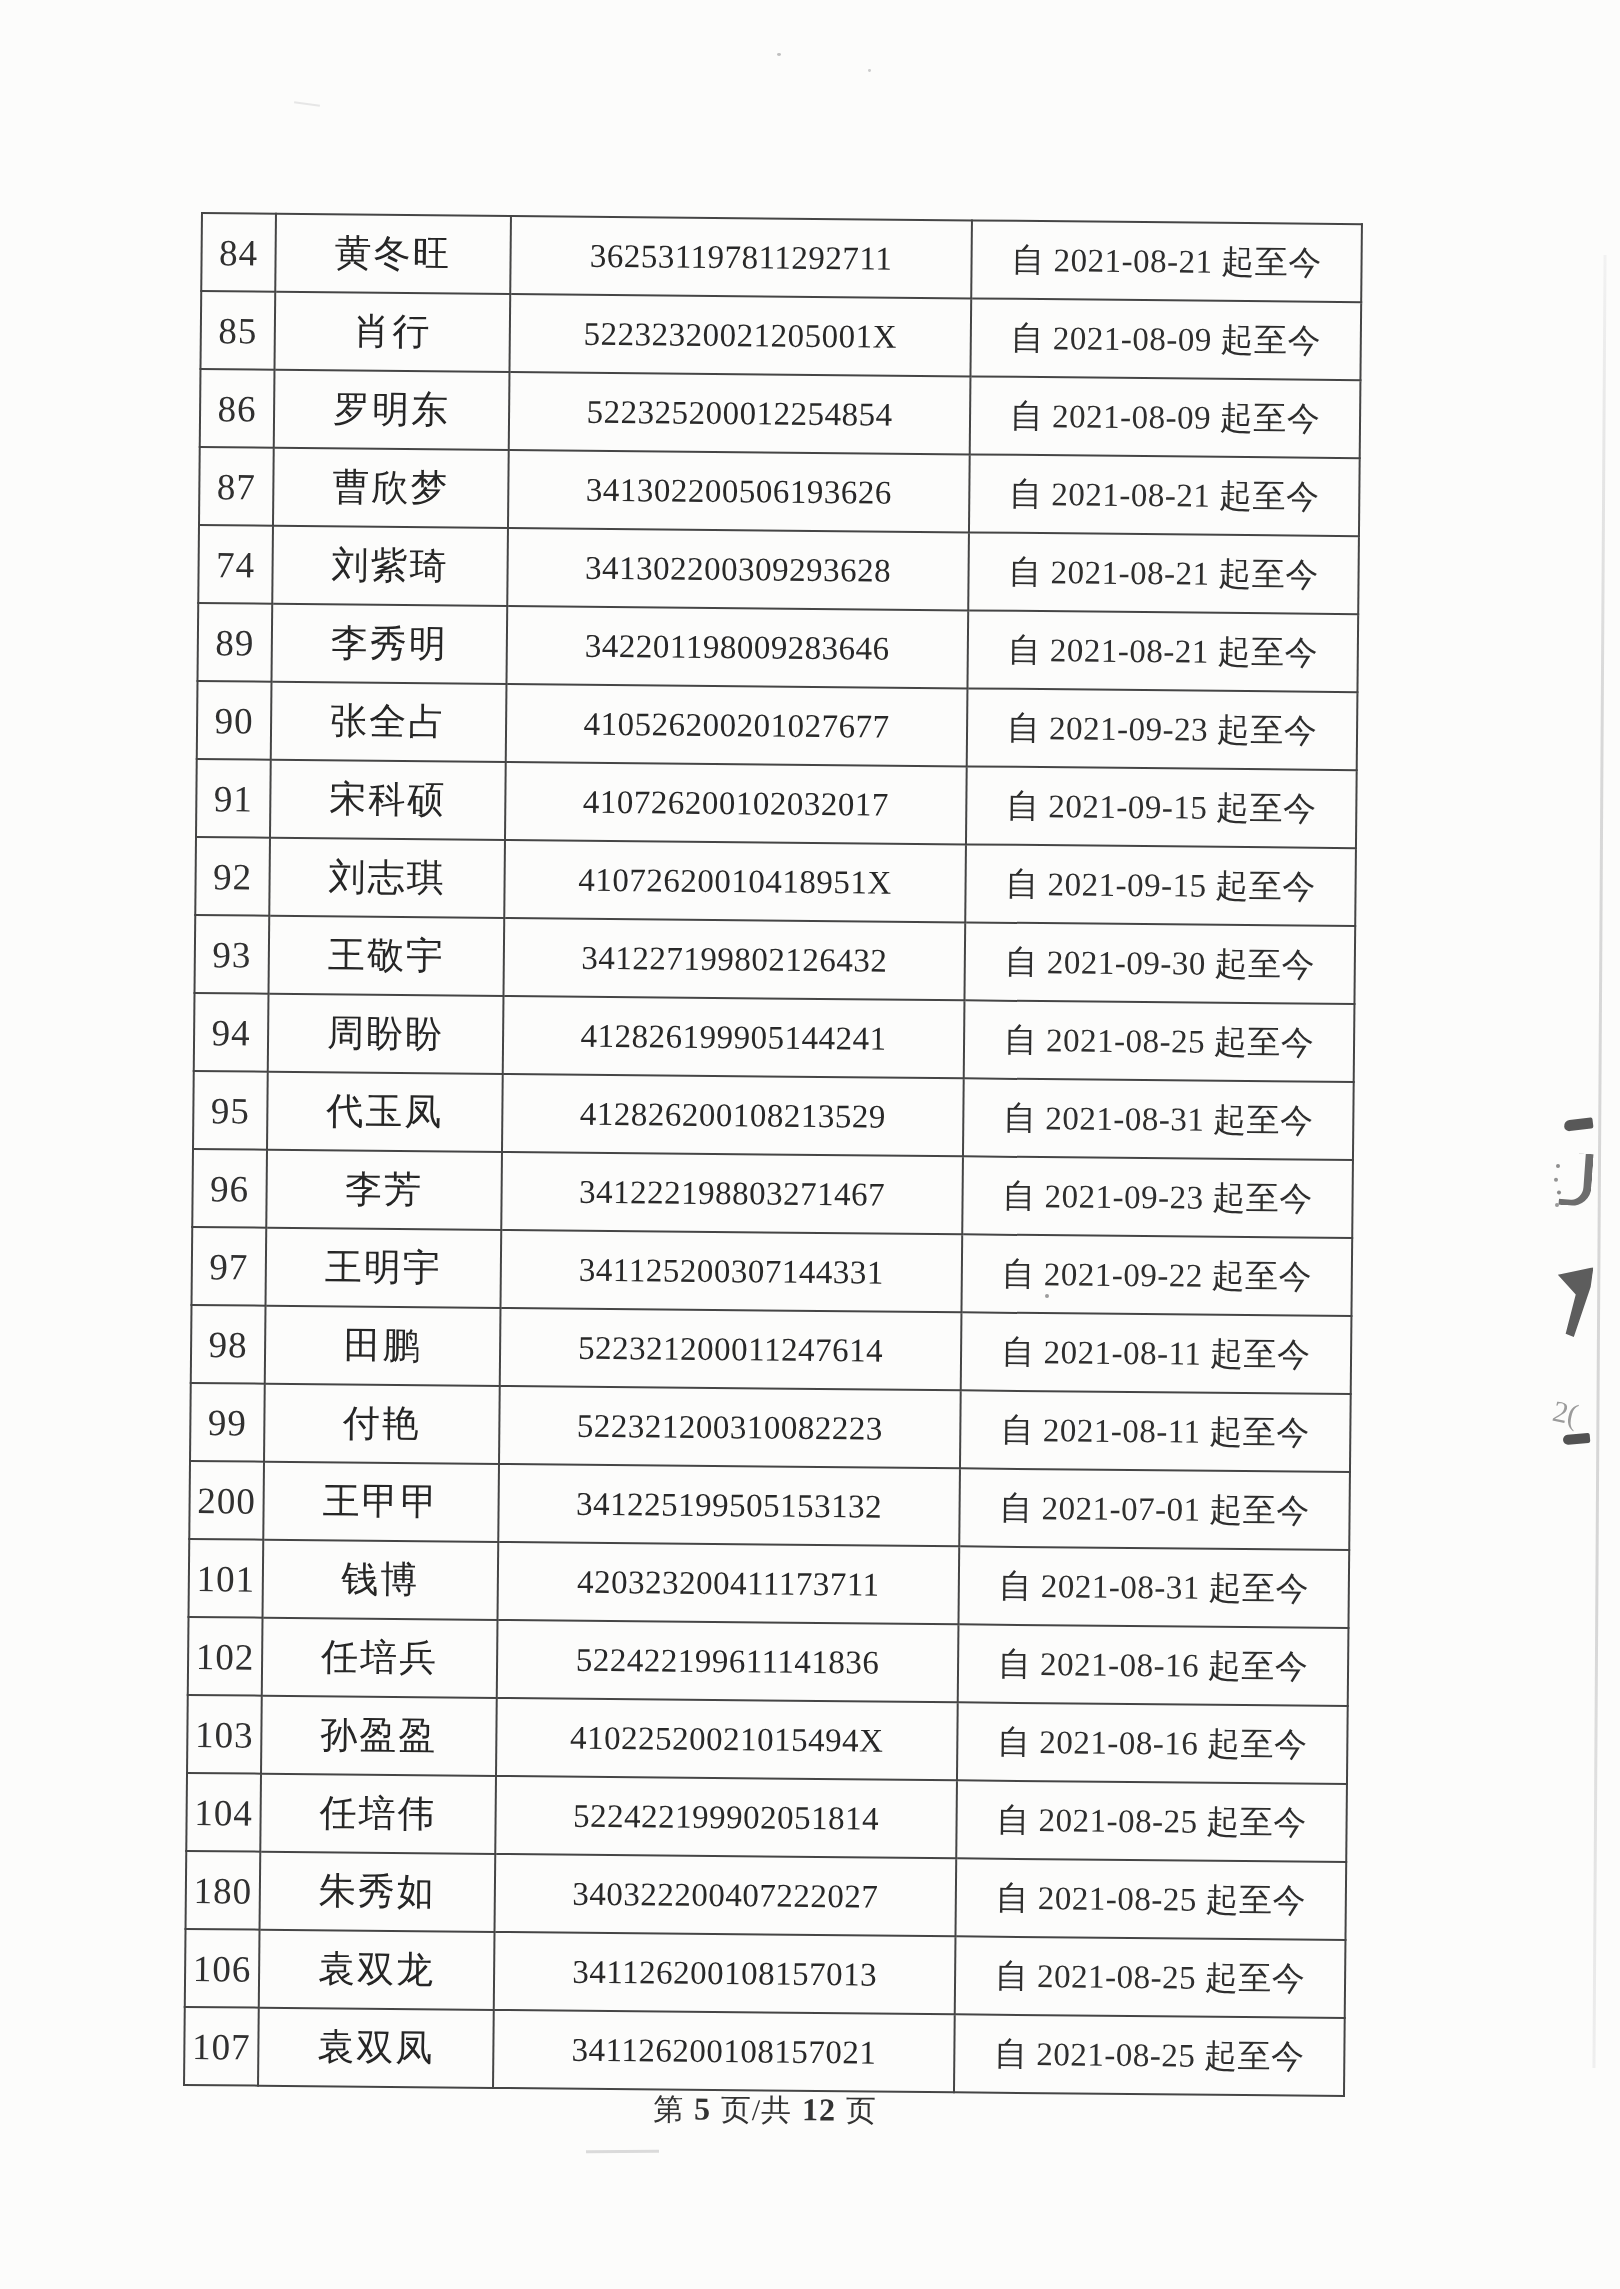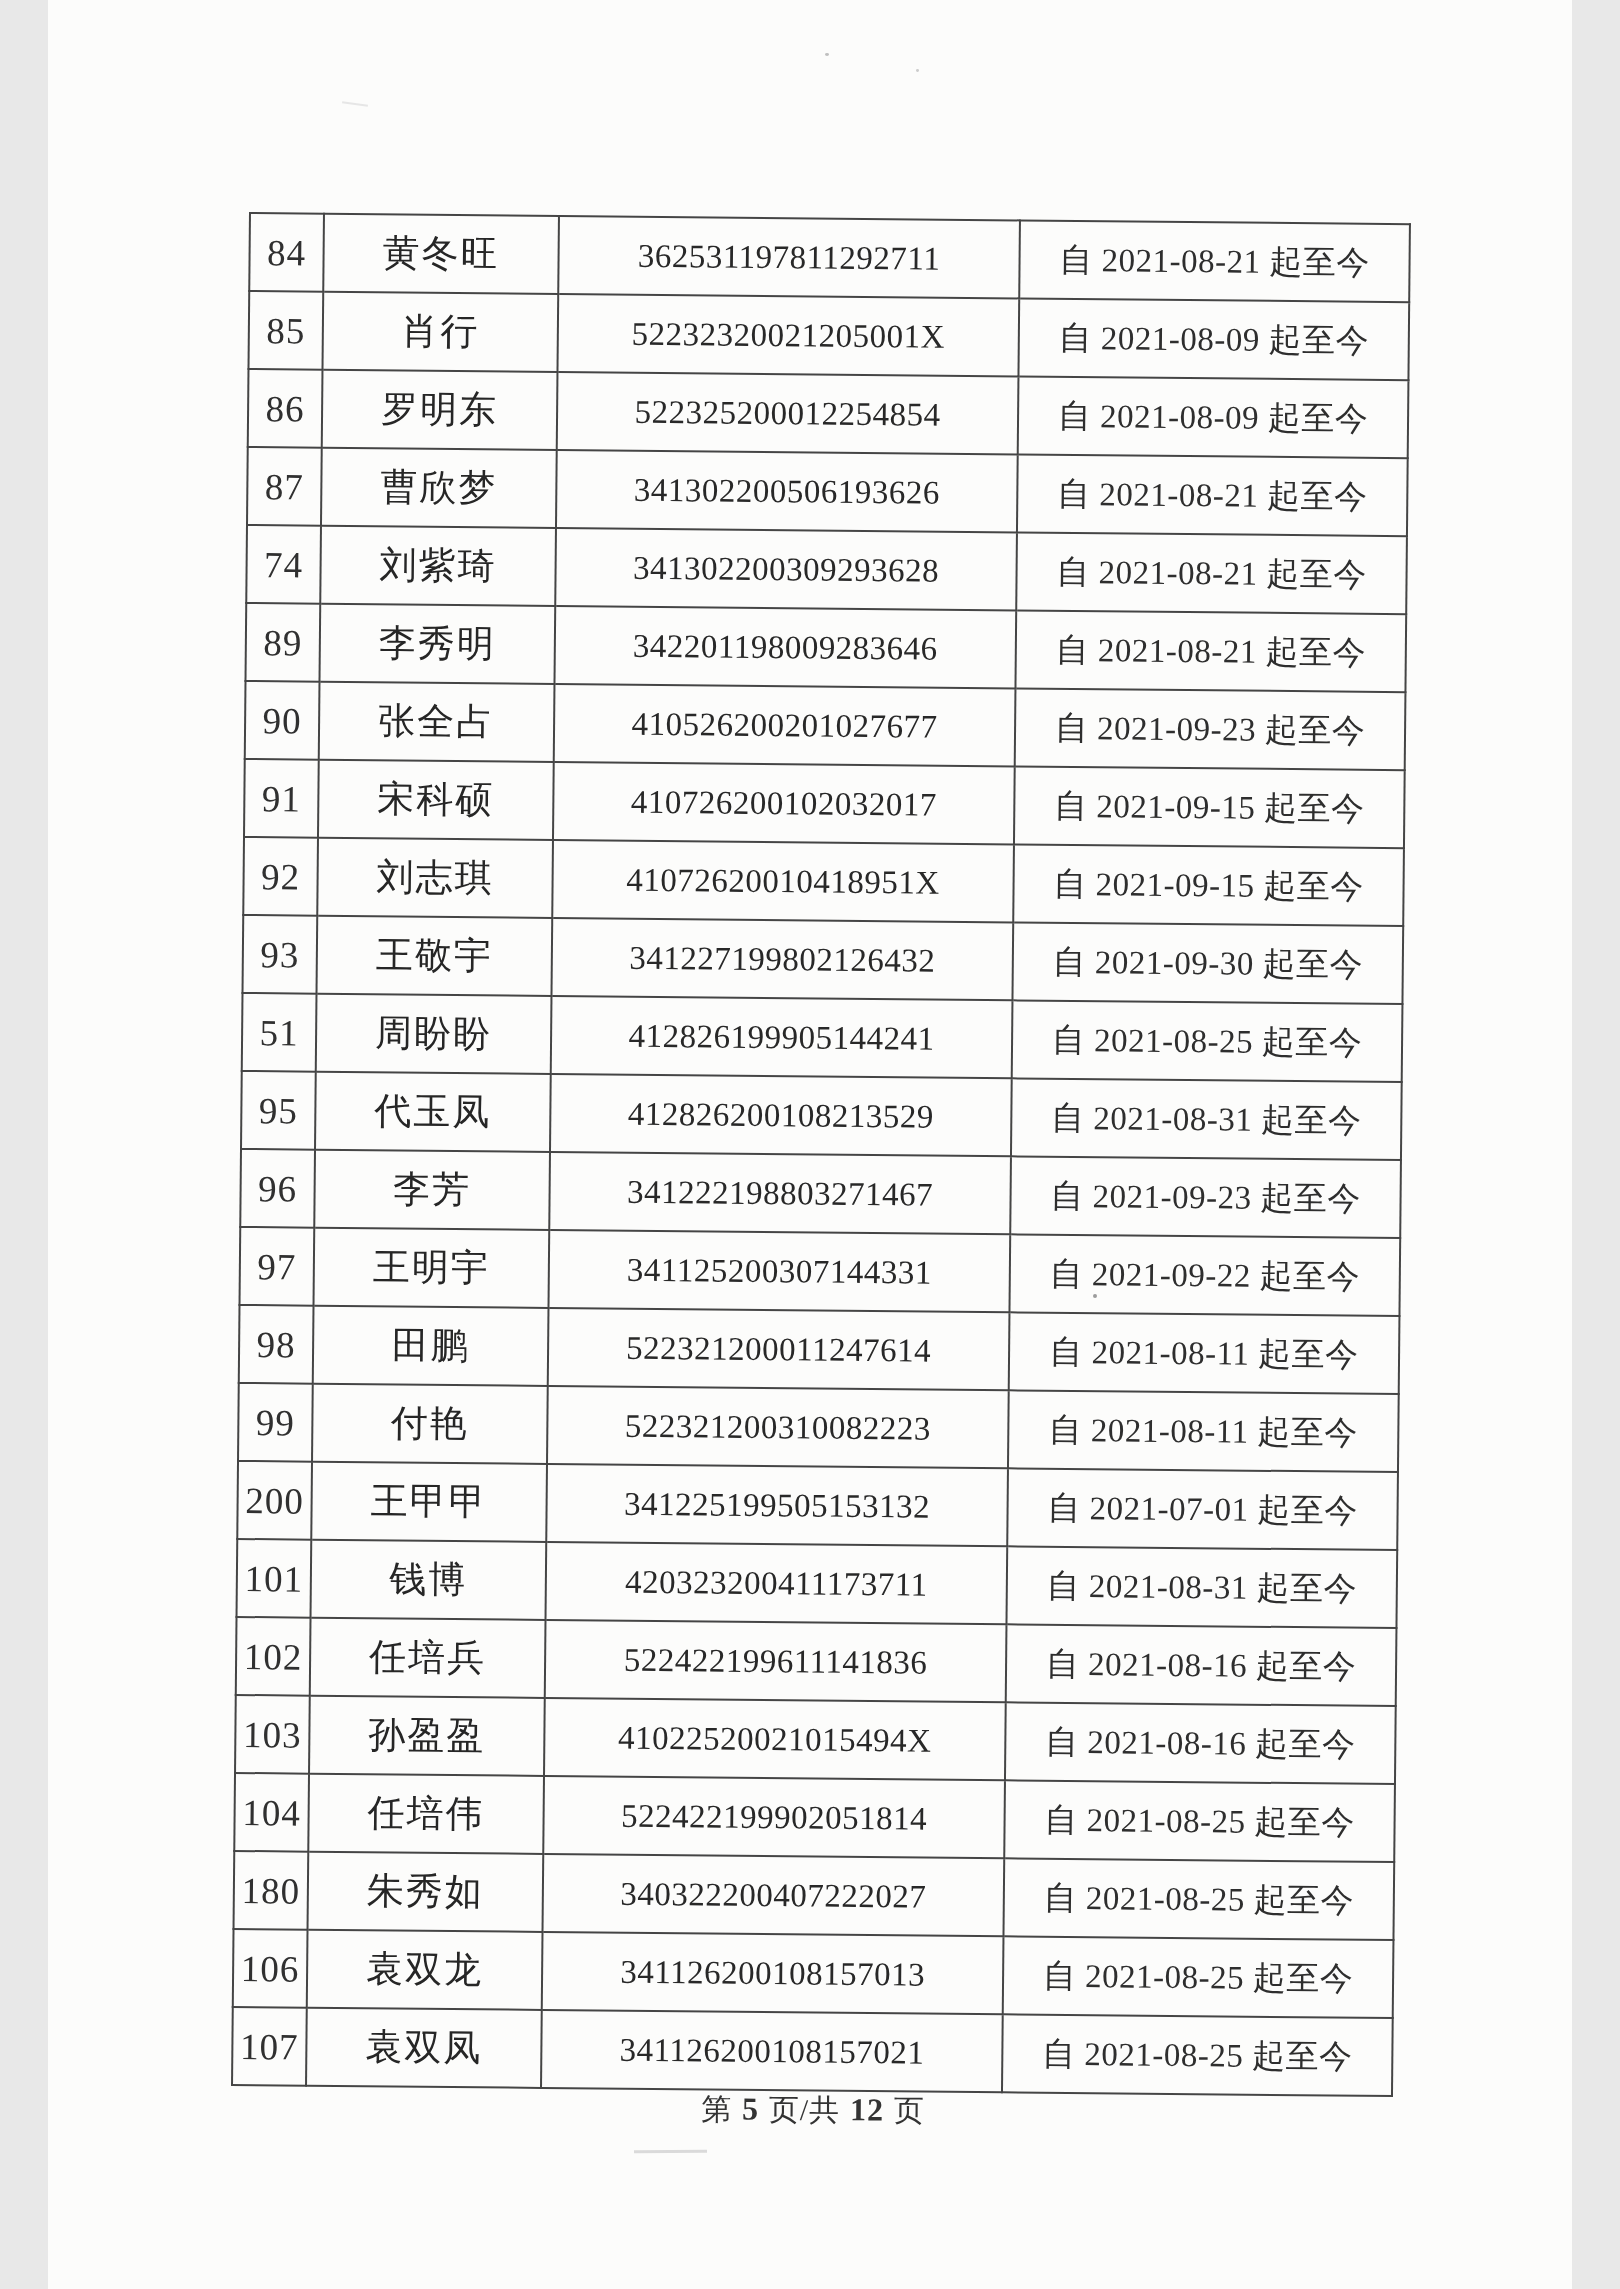--- a/index.html
+++ b/index.html
@@ -1,24 +1,23 @@
 <!DOCTYPE html>
 <html><head>
 <meta charset="utf-8">
 <style>
   html,body{margin:0;padding:0;background:#e8e8e8;}
   .page{
     position:relative;
-    width:1488px;height:2290px;
+    width:1620px;height:2290px;
     background:#fcfcfb;
     overflow:hidden;
     font-family:"Liberation Serif","DejaVu Serif",serif;
     color:#2b2b2b;
     margin:0 auto;
-    padding-left:36px;
   }
   .table-wrap{
     position:absolute;
     left:201px;top:212px;
     width:1160px;
     transform:rotate(0.55deg);
     transform-origin:top left;
   }
   table.roster{
     border-collapse:collapse;
@@ -156,21 +155,21 @@
           <td class="c-id">41072620010418951X</td>
           <td class="c-period">自 2021-09-15 起至今</td>
         </tr>
           <tr>
           <td class="c-num">93</td>
           <td class="c-name">王敬宇</td>
           <td class="c-id">341227199802126432</td>
           <td class="c-period">自 2021-09-30 起至今</td>
         </tr>
           <tr>
-          <td class="c-num">51</td>
+          <td class="c-num">94</td>
           <td class="c-name">周盼盼</td>
           <td class="c-id">412826199905144241</td>
           <td class="c-period">自 2021-08-25 起至今</td>
         </tr>
           <tr>
           <td class="c-num">95</td>
           <td class="c-name">代玉凤</td>
           <td class="c-id">412826200108213529</td>
           <td class="c-period">自 2021-08-31 起至今</td>
         </tr>

